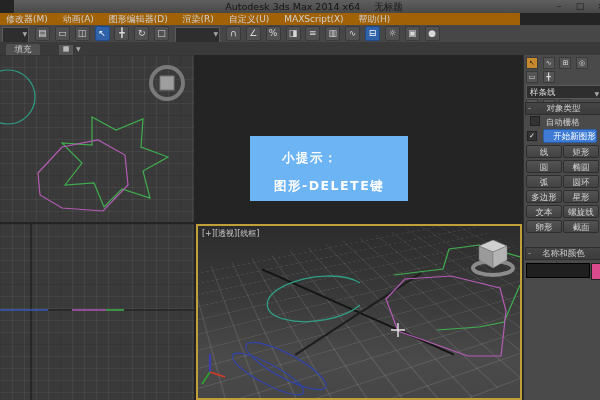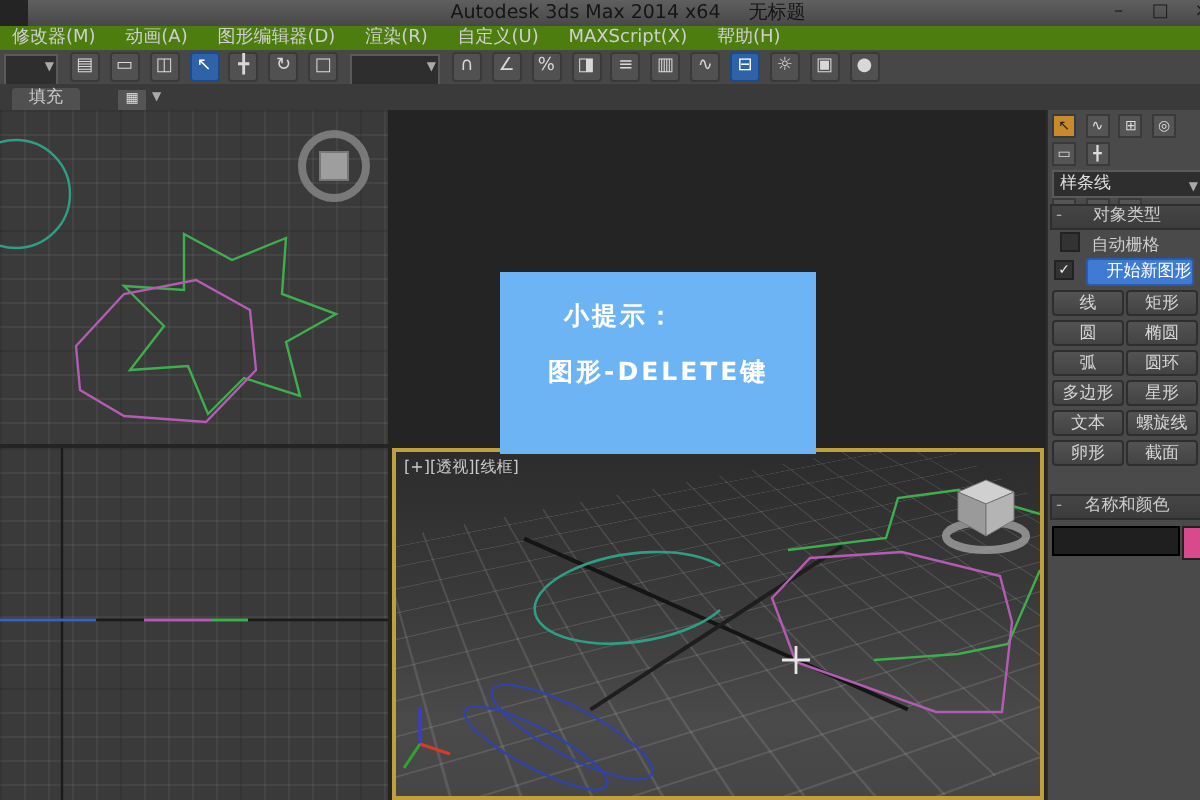--- a/index.html
+++ b/index.html
@@ -4,21 +4,21 @@
 <style>
   html,body{margin:0;padding:0;}
   #app{position:relative;width:600px;height:400px;background:#242424;overflow:hidden;
        font-family:"DejaVu Sans",sans-serif;color:#ccc;-webkit-font-smoothing:antialiased;}
   
   #titlebar{position:absolute;left:14px;top:0;width:600px;height:13px;
     background:linear-gradient(#5f5f5f,#484848);color:#151515;font-size:9.5px;line-height:13px;text-align:center;}
   #titlebar .doc{margin-left:14px;}
   #wincontrols{position:absolute;right:4px;top:0;height:13px;line-height:13px;color:#1c1c1c;font-size:9px;}
   #wincontrols span{display:inline-block;width:18px;text-align:center;cursor:default;}
-  #menubar{position:absolute;left:0;top:13px;width:600px;height:12px;background:#4d7c0f;
+  #menubar{position:absolute;left:0;top:13px;width:520px;height:12px;background:#a16207;
     font-size:9px;line-height:12px;color:#cfcfcf;white-space:nowrap;}
   #menubar span{display:inline-block;padding:0 6px;}
   #toolbar{position:absolute;left:0;top:25px;width:600px;height:17px;background:#474747;border-bottom:1px solid #333;
     white-space:nowrap;font-size:9px;line-height:15px;}
   .combo{display:inline-block;height:11px;margin:2px 2px 0 2px;background:#2e2e2e;border:1px solid #5a5a5a;
     color:#ddd;font-size:8px;line-height:11px;vertical-align:top;position:relative;padding:15px 10px 0 3px;}
   .combo .car{position:absolute;right:1px;top:0;font-size:6px;color:#aaa;}
   .tb-ic{display:inline-block;width:13px;height:13px;margin:1px 1px 0 1px;background:#515151;border:1px solid #3a3a3a;
     color:#d8d8d8;font-size:9px;line-height:13px;text-align:center;vertical-align:top;border-radius:2px;}
   .tb-ic.active{background:#2f62a8;border-color:#1d4a8a;color:#fff;}
@@ -66,21 +66,21 @@
   .cbrow{position:absolute;left:6px;height:11px;line-height:10px;color:#ccc;}
   .cb{display:inline-block;width:8px;height:8px;background:#333;border:1px solid #222;vertical-align:-1px;margin-right:3px;
     font-size:7px;line-height:8px;text-align:center;color:#eee;}
   .btn-blue{display:inline-block;width:52px;height:12px;background:#3d7bd4;border:1px solid #2a5ca8;color:#fff;
     font-size:8.5px;line-height:12px;text-align:right;vertical-align:top;border-radius:2px;}
   .pbtn{position:absolute;width:36px;height:13px;background:linear-gradient(#535353,#434343);border:1px solid #2e2e2e;
     color:#d5d5d5;font-size:8.5px;line-height:13px;text-align:center;border-radius:2px;box-sizing:border-box;}
   #name-input{position:absolute;left:2px;top:208px;width:62px;height:13px;background:#1f1f1f;border:1px solid #000;}
   #color-swatch{position:absolute;left:67px;top:208px;width:8px;height:15px;background:#d84a8c;border:1px solid #222;}
   
-  #tooltip{position:absolute;left:250px;top:136px;width:158px;height:91px;background:#6cb4f4;z-index:50;
+  #tooltip{position:absolute;left:250px;top:136px;width:158px;height:65px;background:#6cb4f4;z-index:50;
     color:#fff;font-weight:bold;font-size:12.5px;letter-spacing:1.5px;}
   #tooltip .l1{position:absolute;left:32px;top:14px;}
   #tooltip .l2{position:absolute;left:24px;top:42px;}
 </style>
 </head>
 <body>
 
 <div id="app">
 
   <div id="titlebar">

